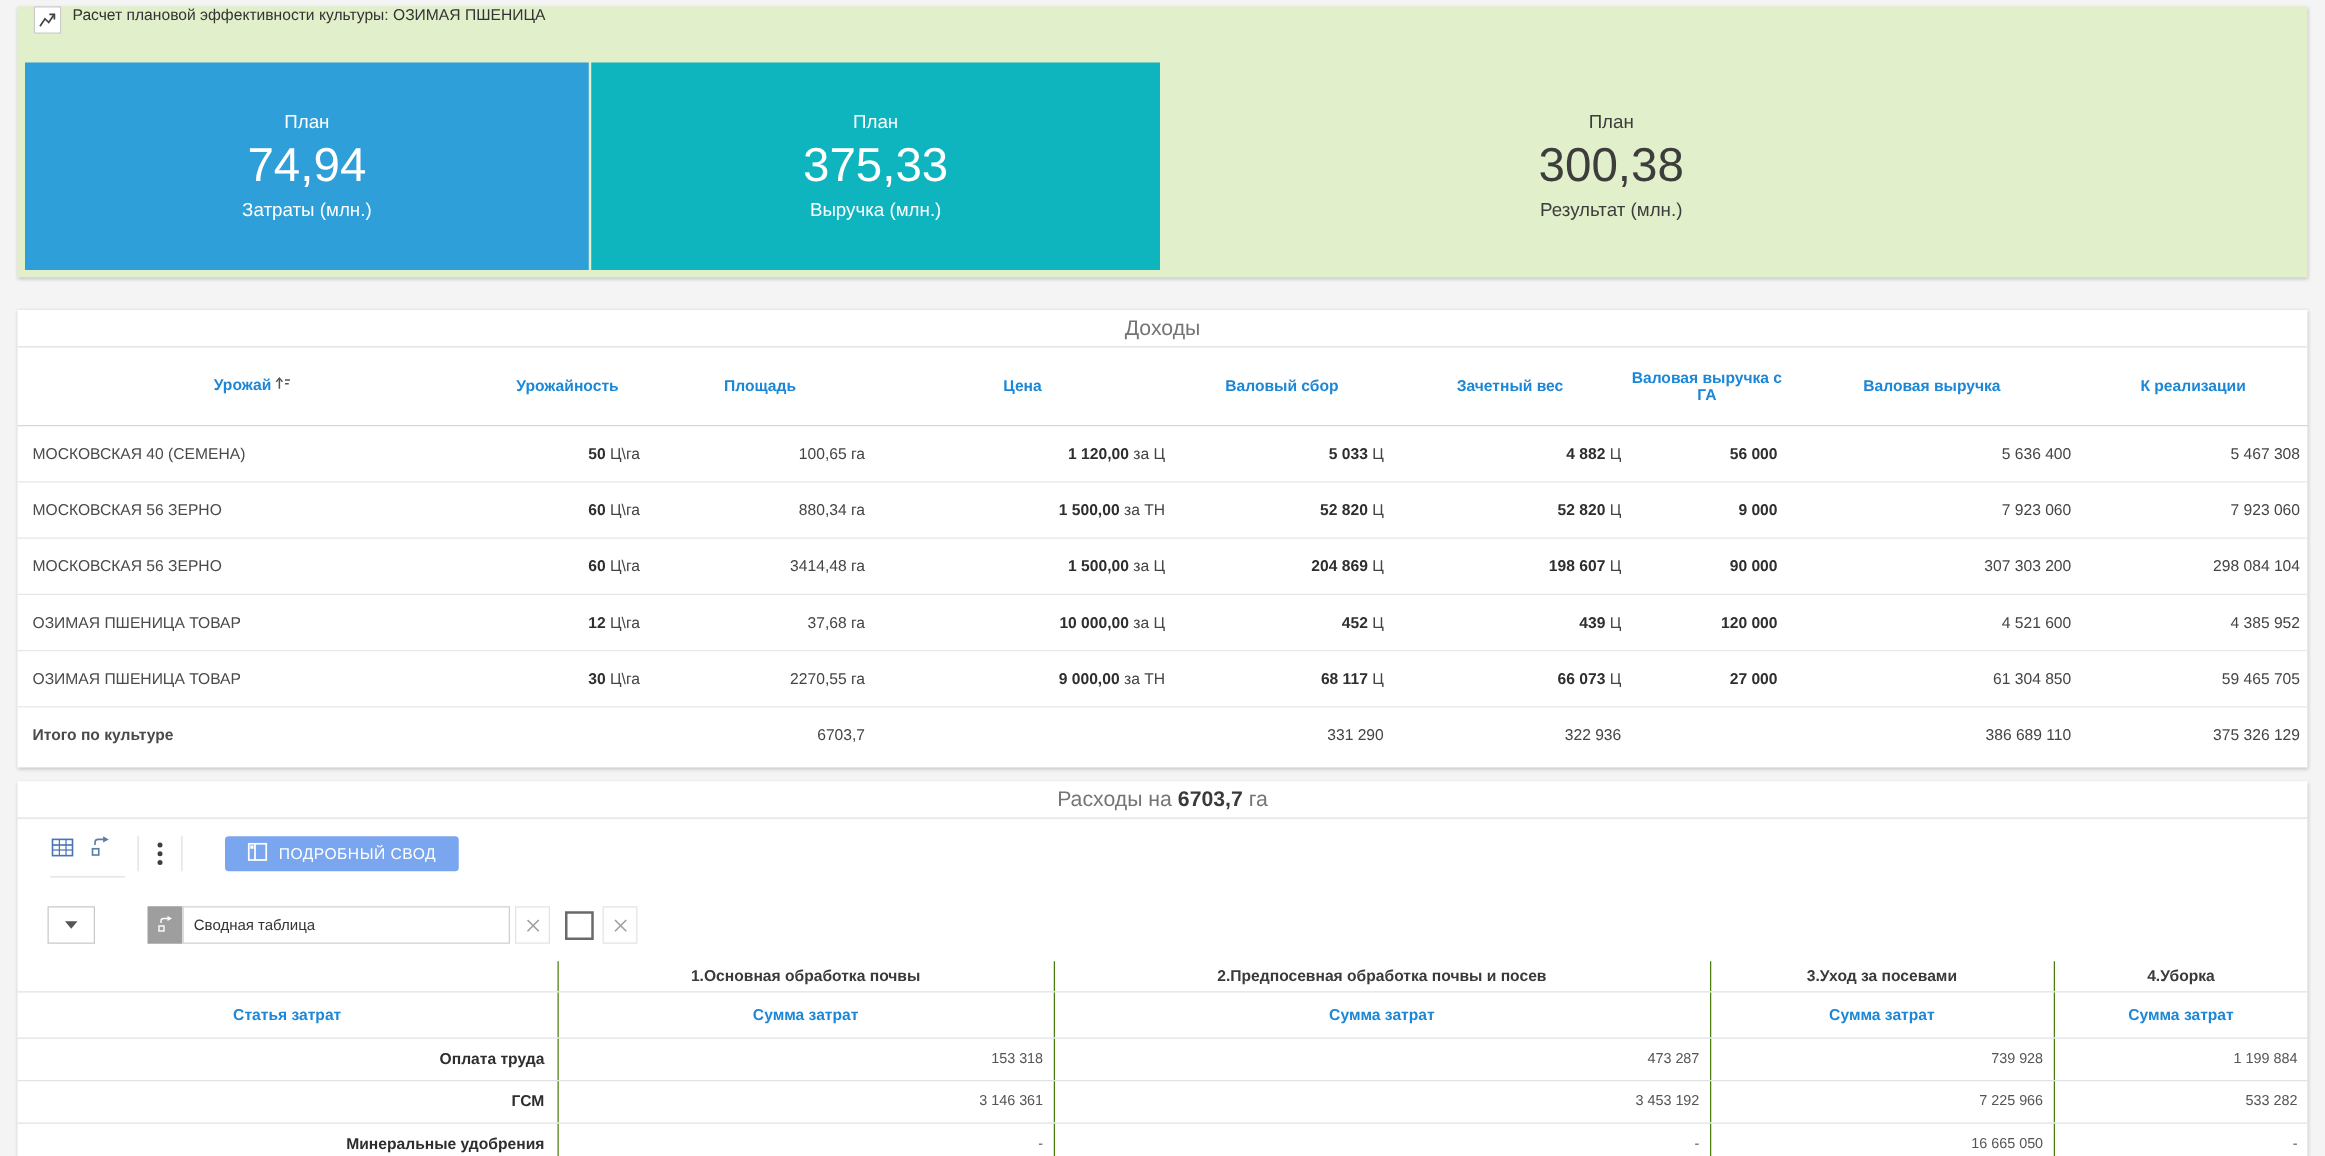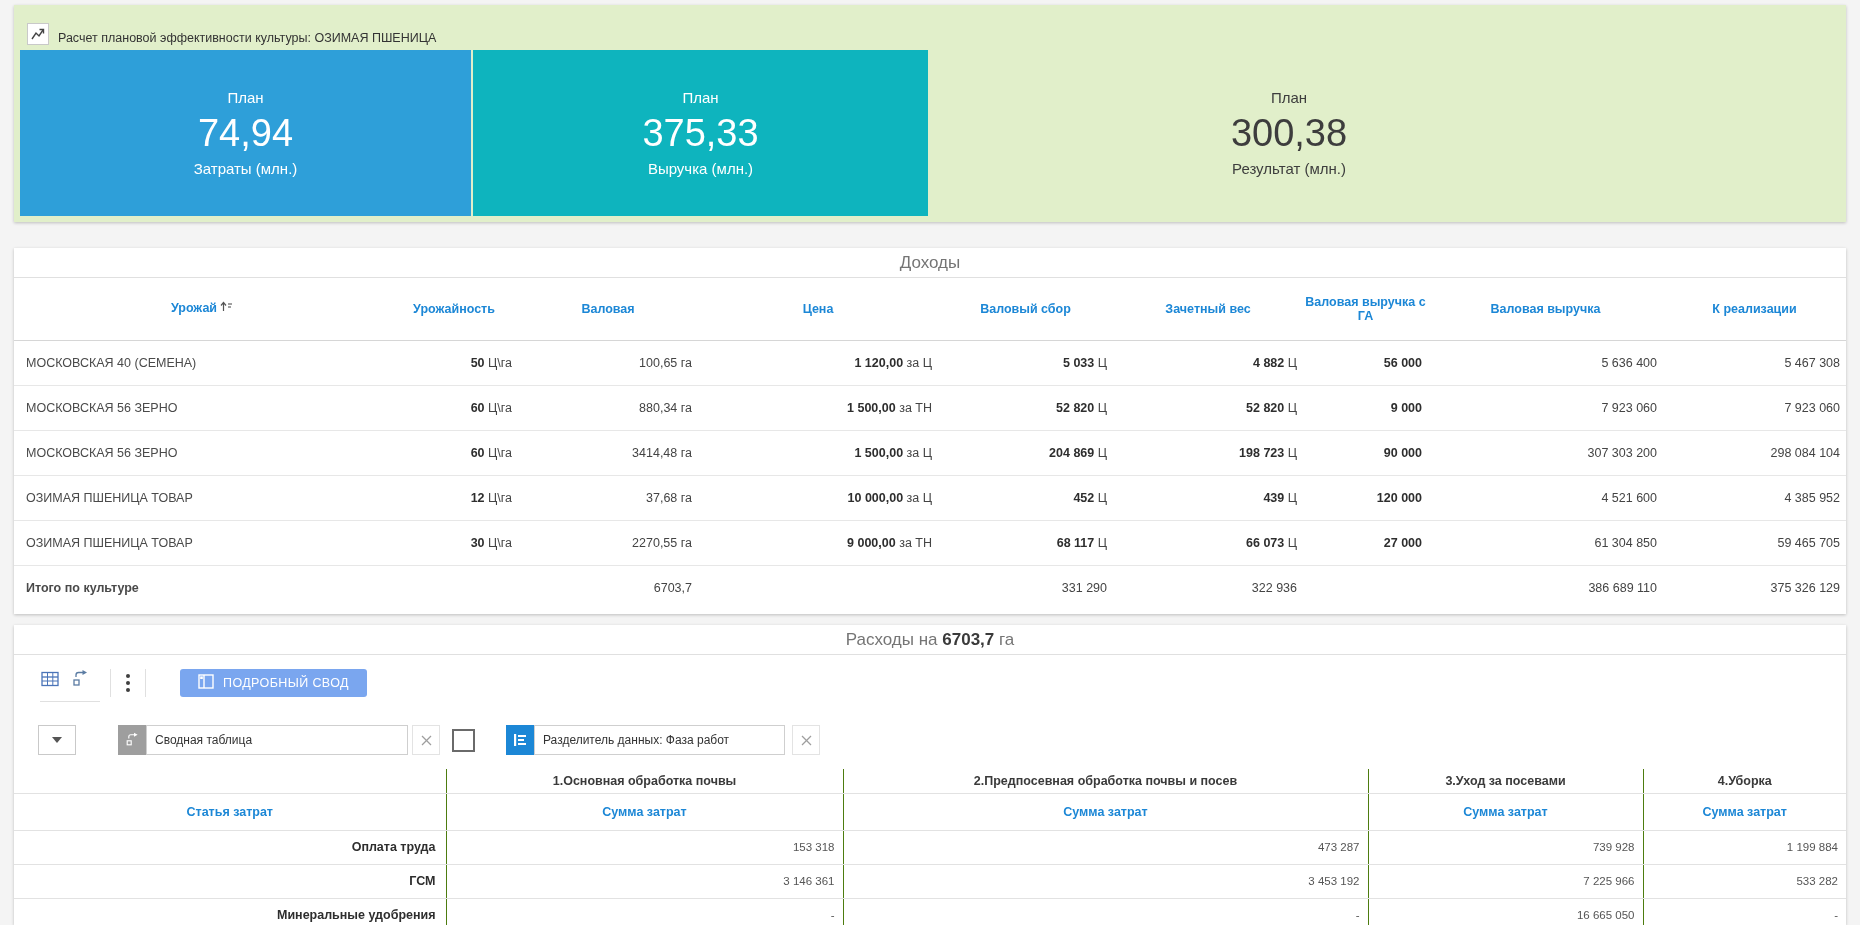--- a/index.html
+++ b/index.html
@@ -3,21 +3,21 @@
 <meta charset="utf-8">
 <style>
   * { box-sizing: border-box; margin: 0; padding: 0; }
   html,body { width:1860px; height:925px; overflow:hidden; }
   body { background:#f4f4f4; font-family:"Liberation Sans", sans-serif; position:relative; }
 
   .panel { position:absolute; left:14px; width:1832px; background:#fff; box-shadow:0 1px 3px rgba(0,0,0,.22); }
 
   
   .kpi-panel { top:5px; height:217px; background:#e1efca; }
-  .kpi-title-row { height:40px; display:flex; align-items:flex-end; padding-left:13px; }
+  .kpi-title-row { height:40px; display:flex; align-items:flex-start; padding-left:13px; }
   .chart-icon-box { width:22px; height:22px; background:#fff; border:1px solid #c9c9c9; display:flex; align-items:center; justify-content:center; margin-right:9px; }
   .kpi-title { font-size:12.5px; color:#333; }
   .cards-row { margin:5px 6px 0 6px; height:166px; display:flex; }
   .card { display:flex; flex-direction:column; align-items:center; justify-content:center; color:#fff; }
   .card-costs { width:451px; background:#2e9fd9; }
   .card-revenue { width:455px; background:#0eb4be; margin-left:2px; }
   .card-result { flex:1; background:transparent; color:#3d3d3d; padding-right:190px; }
   .card .plan { font-size:15px; font-weight:300; margin-bottom:4px; }
   .card .value { font-size:38px; font-weight:300; line-height:46px; }
   .card .label { font-size:15px; font-weight:300; margin-top:4px;text-align:center; }
@@ -117,21 +117,21 @@
       <tr>
         <th>
           <span>Урожай</span><span class="sort-icon"><svg width="13" height="12" viewBox="0 0 13 12">
                 <line x1="3.5" y1="2" x2="3.5" y2="10" stroke="#555" stroke-width="1.2"></line>
                 <polyline points="1,4.5 3.5,1.5 6,4.5" fill="none" stroke="#555" stroke-width="1.2"></polyline>
                 <line x1="8" y1="3" x2="12" y2="3" stroke="#555" stroke-width="1.1"></line>
                 <line x1="8" y1="6" x2="11" y2="6" stroke="#555" stroke-width="1.1"></line>
               </svg></span>
         </th>
         <th>Урожайность</th>
-        <th>Валовая</th>
+        <th>Площадь</th>
         <th>Цена</th>
         <th>Валовый сбор</th>
         <th>Зачетный вес</th>
         <th>Валовая выручка с ГА</th>
         <th>Валовая выручка</th>
         <th>К реализации</th>
       </tr>
     </thead>
     <tbody>
       <tr>
@@ -155,21 +155,21 @@
         <td><b>9 000</b></td>
         <td>7 923 060</td>
         <td>7 923 060</td>
       </tr>
       <tr>
         <td class="c-crop">МОСКОВСКАЯ 56 ЗЕРНО</td>
         <td><b>60</b> <span class="unit">Ц\га</span></td>
         <td>3414,48 га</td>
         <td><b>1 500,00</b> <span class="unit">за Ц</span></td>
         <td><b>204 869</b> <span class="unit">Ц</span></td>
-        <td><b>198 723</b> <span class="unit">Ц</span></td>
+        <td><b>198 607</b> <span class="unit">Ц</span></td>
         <td><b>90 000</b></td>
         <td>307 303 200</td>
         <td>298 084 104</td>
       </tr>
       <tr>
         <td class="c-crop">ОЗИМАЯ ПШЕНИЦА ТОВАР</td>
         <td><b>12</b> <span class="unit">Ц\га</span></td>
         <td>37,68 га</td>
         <td><b>10 000,00</b> <span class="unit">за Ц</span></td>
         <td><b>452</b> <span class="unit">Ц</span></td>
@@ -263,31 +263,20 @@
       </span>
       <input class="field-input" style="width: 262px;" readonly="" value="Сводная таблица">
     </div>
     <div class="x-btn" style="margin-left:4px">
       <svg width="11" height="11" viewBox="0 0 11 11">
           <line x1="1" y1="1" x2="10" y2="10" stroke="#9e9e9e" stroke-width="1.3"></line>
           <line x1="10" y1="1" x2="1" y2="10" stroke="#9e9e9e" stroke-width="1.3"></line>
         </svg>
     </div>
     <span class="checkbox" style="margin-left:12px"></span>
-    <div class="field-group" style="margin-left:15px">
-      <span class="field-icon blue">
-        <svg width="14" height="14" viewBox="0 0 14 14">
-            <rect x="1" y="1" width="2.2" height="12" fill="#fff"></rect>
-            <rect x="5" y="2" width="8" height="2" fill="#fff"></rect>
-            <rect x="5" y="6" width="6" height="2" fill="#fff"></rect>
-            <rect x="5" y="10" width="8" height="2" fill="#fff"></rect>
-          </svg>
-      </span>
-      <input class="field-input" style="width: 251px;" readonly="" value="Разделитель данных: Фаза работ">
-    </div>
     <div class="x-btn" style="margin-left:7px">
       <svg width="11" height="11" viewBox="0 0 11 11">
           <line x1="1" y1="1" x2="10" y2="10" stroke="#9e9e9e" stroke-width="1.3"></line>
           <line x1="10" y1="1" x2="1" y2="10" stroke="#9e9e9e" stroke-width="1.3"></line>
         </svg>
     </div>
   </div>
 
   <table class="pivot-table">
     <colgroup>

